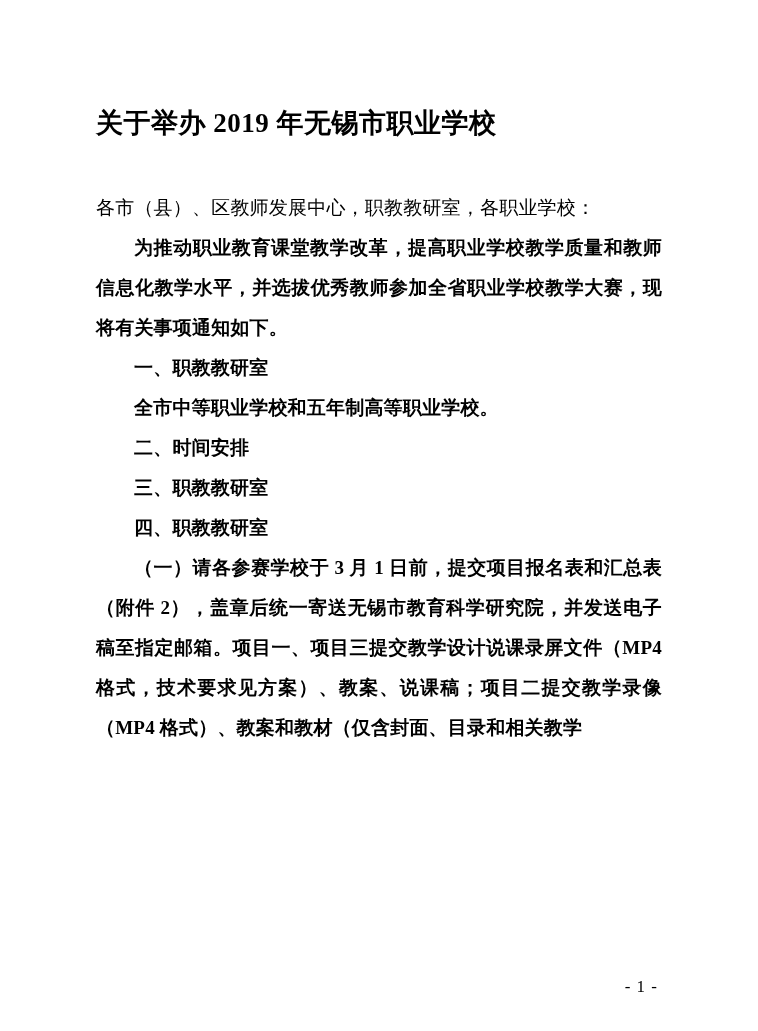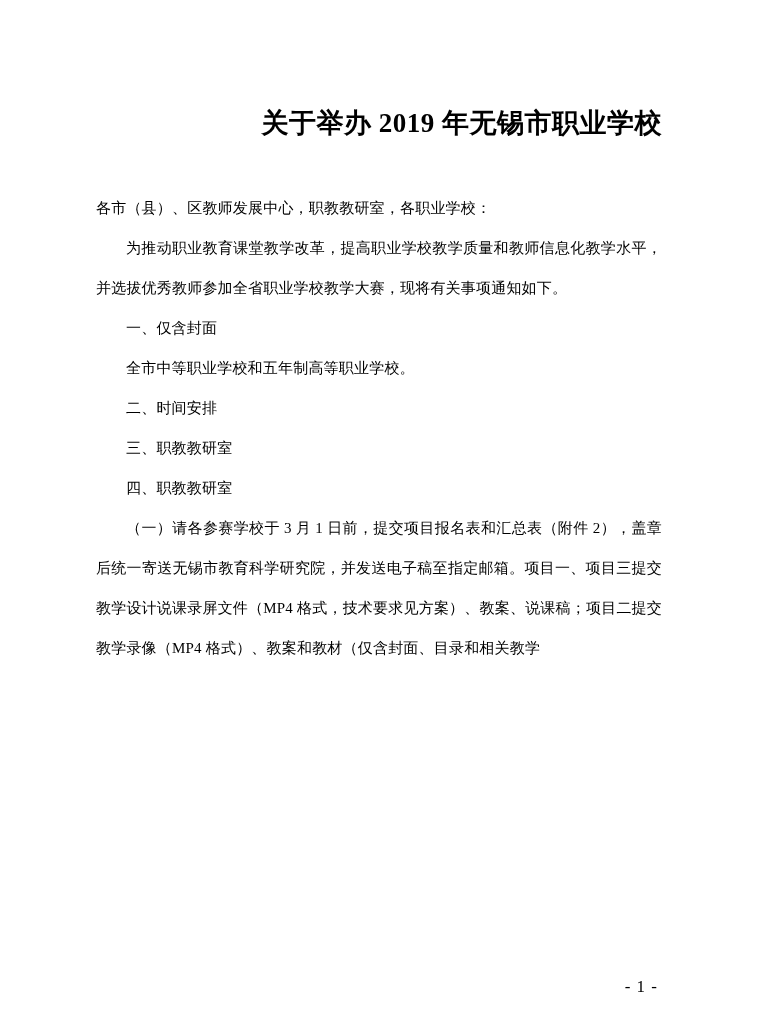--- a/index.html
+++ b/index.html
@@ -18,45 +18,46 @@
   .page {
     position: absolute;
     left: 0;
     top: 0;
     width: 758px;
     height: 1031px;
     box-sizing: border-box;
     padding: 96px 96px 40px 96px;
   }
   .doc-title {
-    text-align: right;
+    text-align: left;
     font-size: 27px;
     font-weight: bold;
     line-height: 42px;
     letter-spacing: 0.5px;
     margin: 0;
     padding-top: 6px;
   }
   .doc-title .line {
     display: block;
     white-space: nowrap;
   }
   .body-block {
     margin-top: 44px;
   }
   p.para {
     margin: 0;
-    font-size: 15px;
+    font-size: 19px;
     line-height: 40px;
     text-align: justify;
     text-justify: inter-ideograph;
     letter-spacing: 0.2px;
   }
   p.indent {
     text-indent: 2em;
+    font-weight: bold;
   }
   p.tight {
     text-align: left;
   }
   .footer {
     position: absolute;
     left: 0;
     right: 0;
     bottom: 34px;
     text-align: right;
@@ -70,21 +71,21 @@
 
 <div class="page">
 
   <h1 class="doc-title">
     <span class="line">关于举办 2019 年无锡市职业学校</span>
   </h1>
 
   <div class="body-block">
     <p class="para tight">各市（县）、区教师发展中心，职教教研室，各职业学校：</p>
     <p class="para indent">为推动职业教育课堂教学改革，提高职业学校教学质量和教师信息化教学水平，并选拔优秀教师参加全省职业学校教学大赛，现将有关事项通知如下。</p>
-    <p class="para indent tight">一、仅含封面</p>
+    <p class="para indent tight">一、职教教研室</p>
     <p class="para indent tight">全市中等职业学校和五年制高等职业学校。</p>
     <p class="para indent tight">二、时间安排</p>
     <p class="para indent tight">三、职教教研室</p>
     <p class="para indent tight">四、职教教研室</p>
     <p class="para indent">（一）请各参赛学校于 3 月 1 日前，提交项目报名表和汇总表（附件 2），盖章后统一寄送无锡市教育科学研究院，并发送电子稿至指定邮箱。项目一、项目三提交教学设计说课录屏文件（MP4 格式，技术要求见方案）、教案、说课稿；项目二提交教学录像（MP4 格式）、教案和教材（仅含封面、目录和相关教学</p>
   </div>
 
   <div class="footer">- 1 -</div>
 </div>
 

